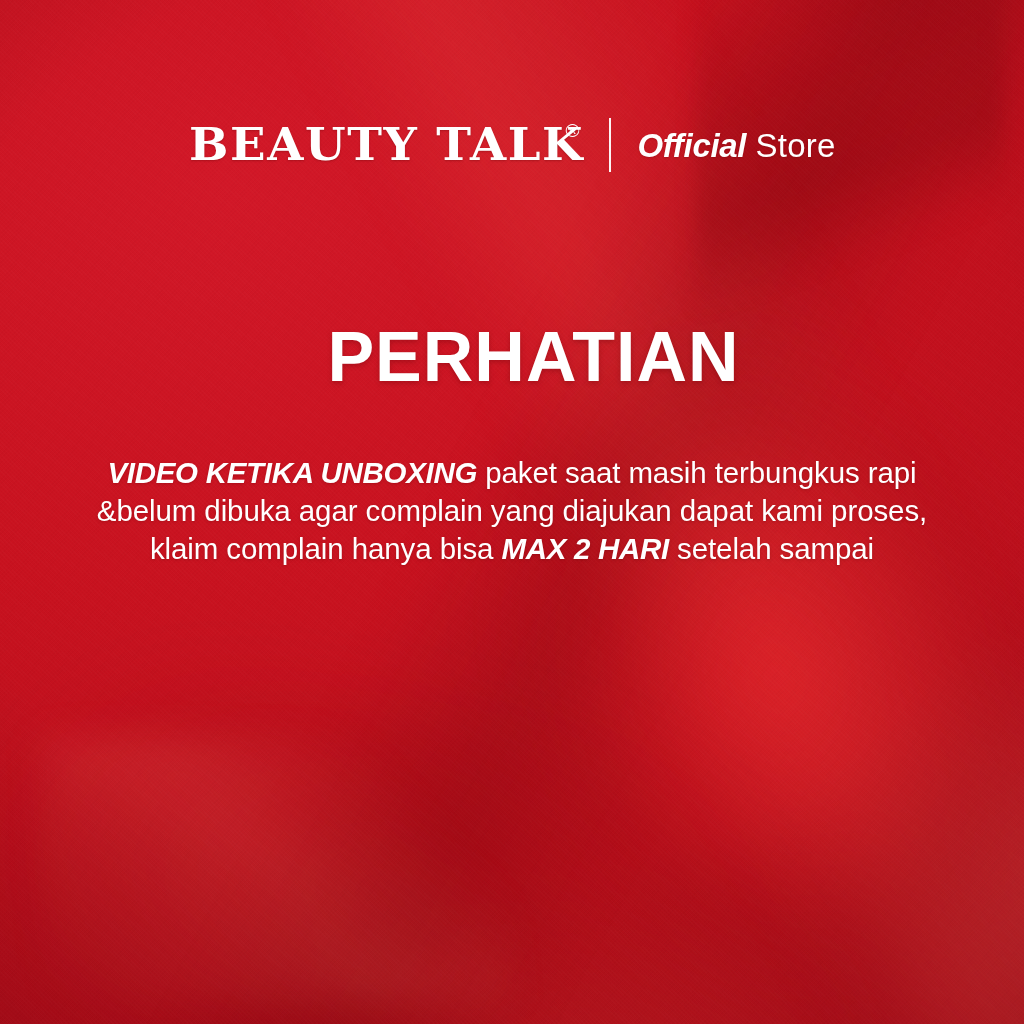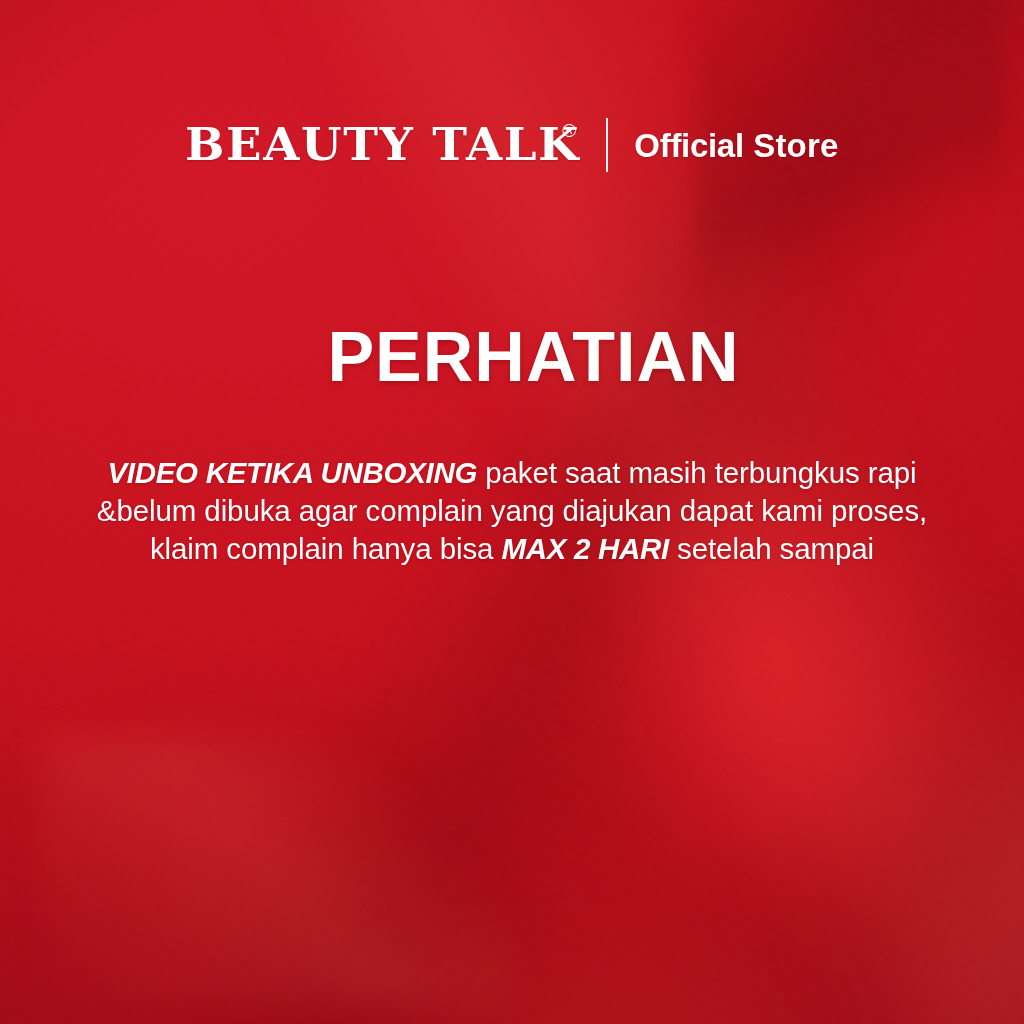--- a/index.html
+++ b/index.html
@@ -176,25 +176,26 @@
   .brand-store {
     font-size: 33px;
     line-height: 1;
     color: #ffffff;
     white-space: nowrap;
     text-shadow: 0 1px 2px rgba(90,0,6,0.25);
   }
 
   .brand-store .bold-italic {
     font-weight: 700;
+    font-style: italic;
     letter-spacing: -0.3px;
   }
 
   .brand-store .regular {
-    font-weight: 700;
+    font-weight: 400;
     letter-spacing: 0.2px;
   }
 
   
   .headline {
     position: absolute;
     top: 322px;
     left: 0;
     right: 4px;
     text-align: center;

